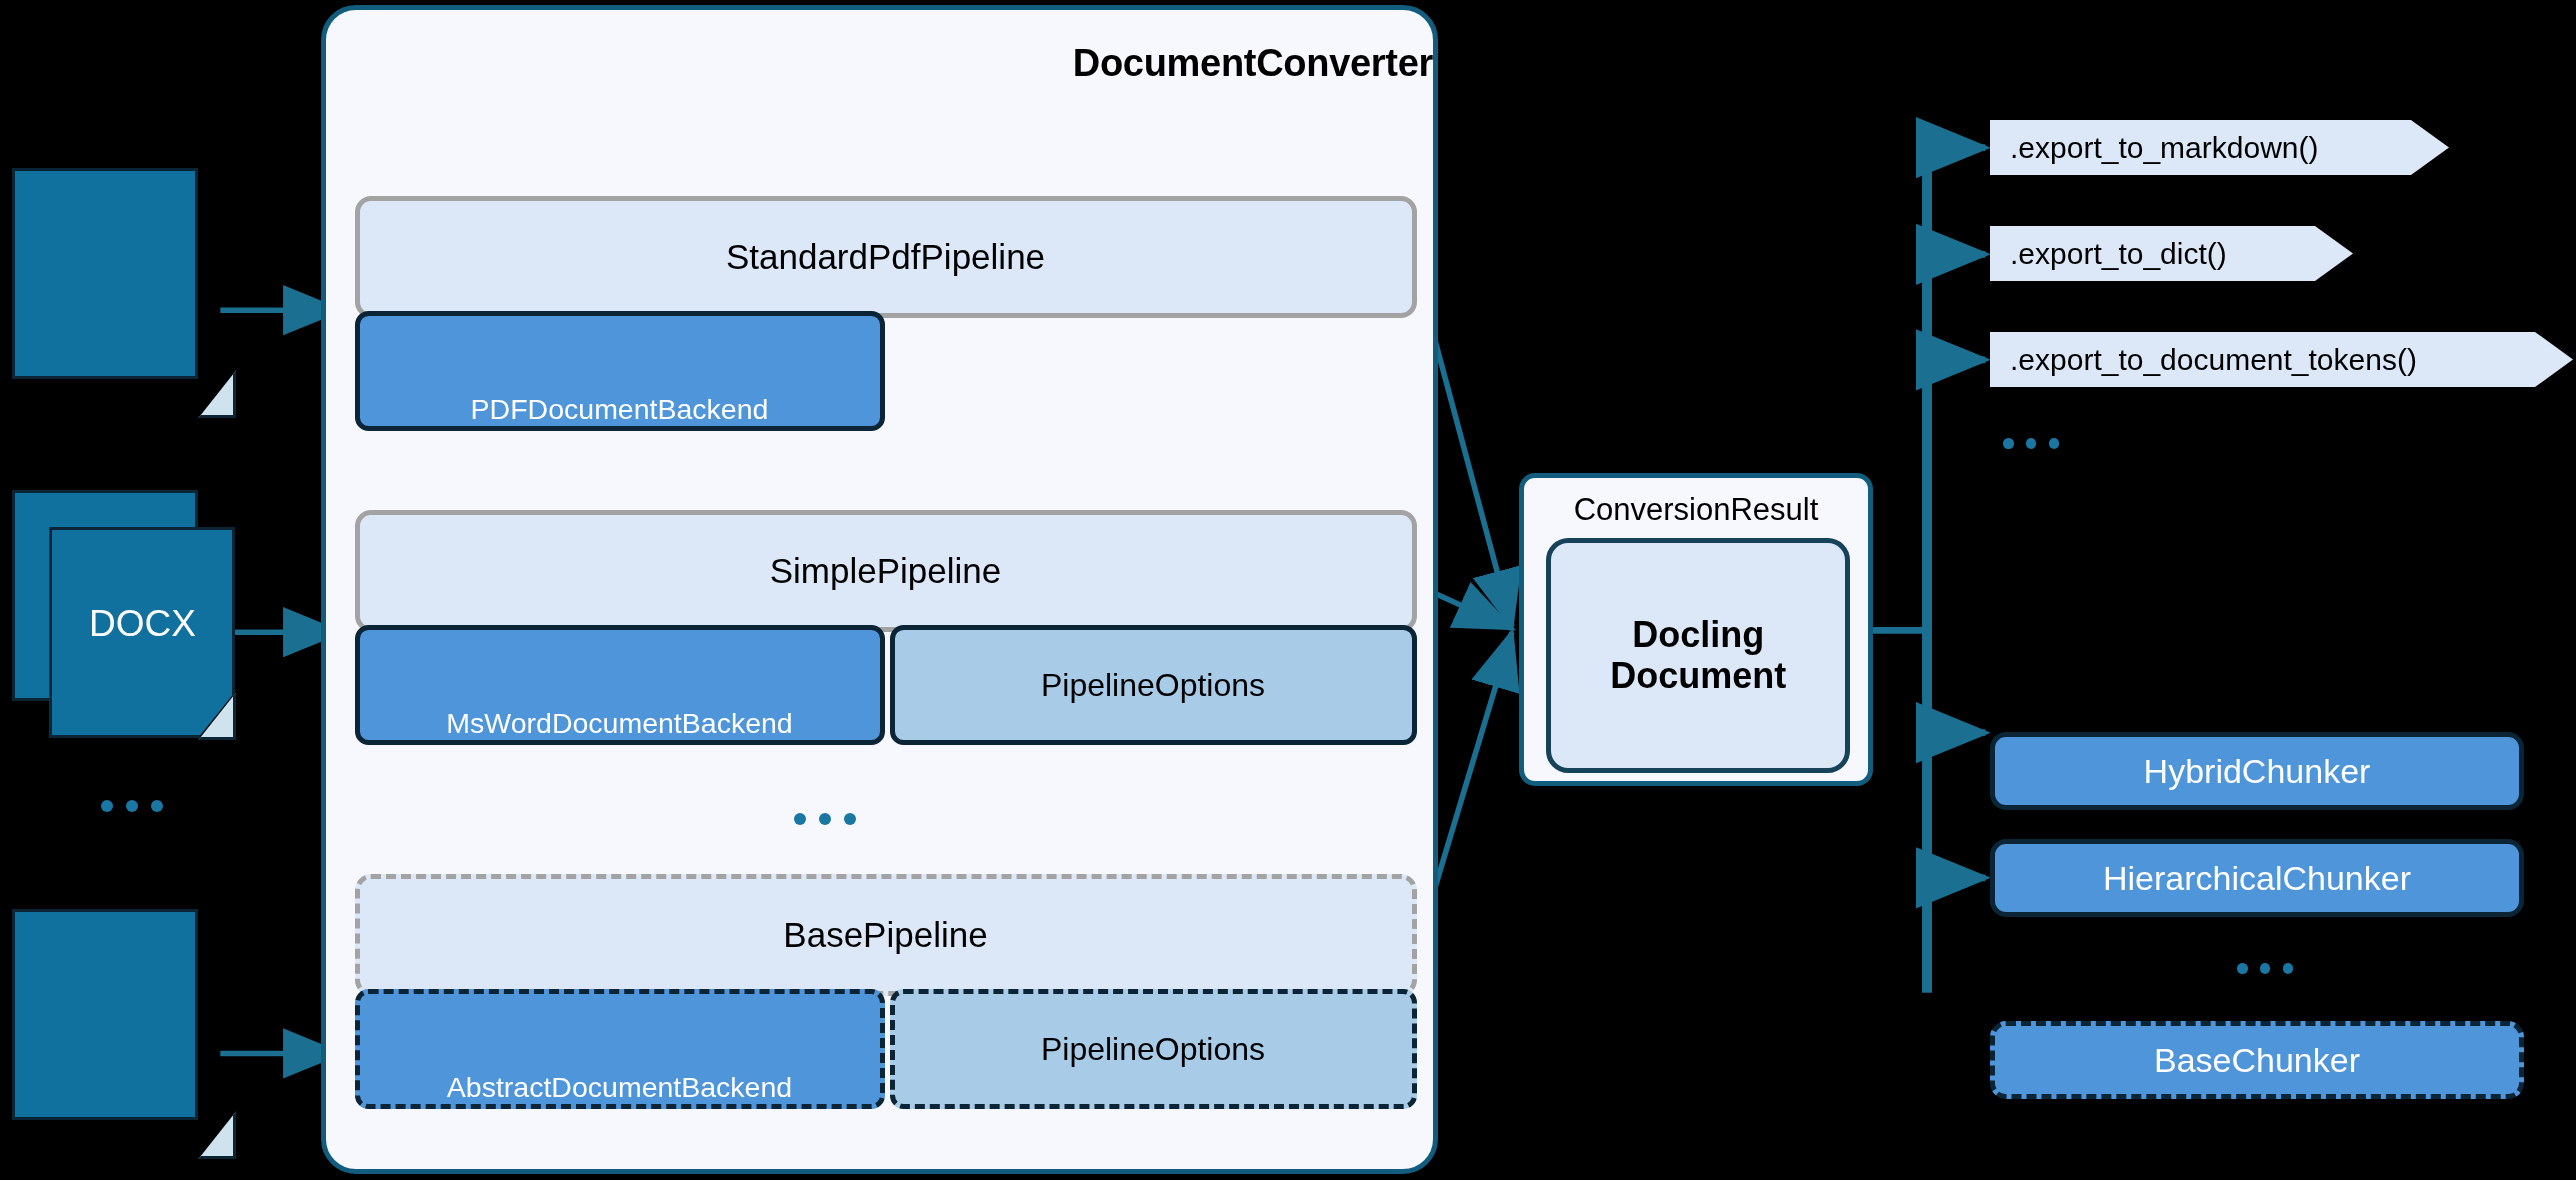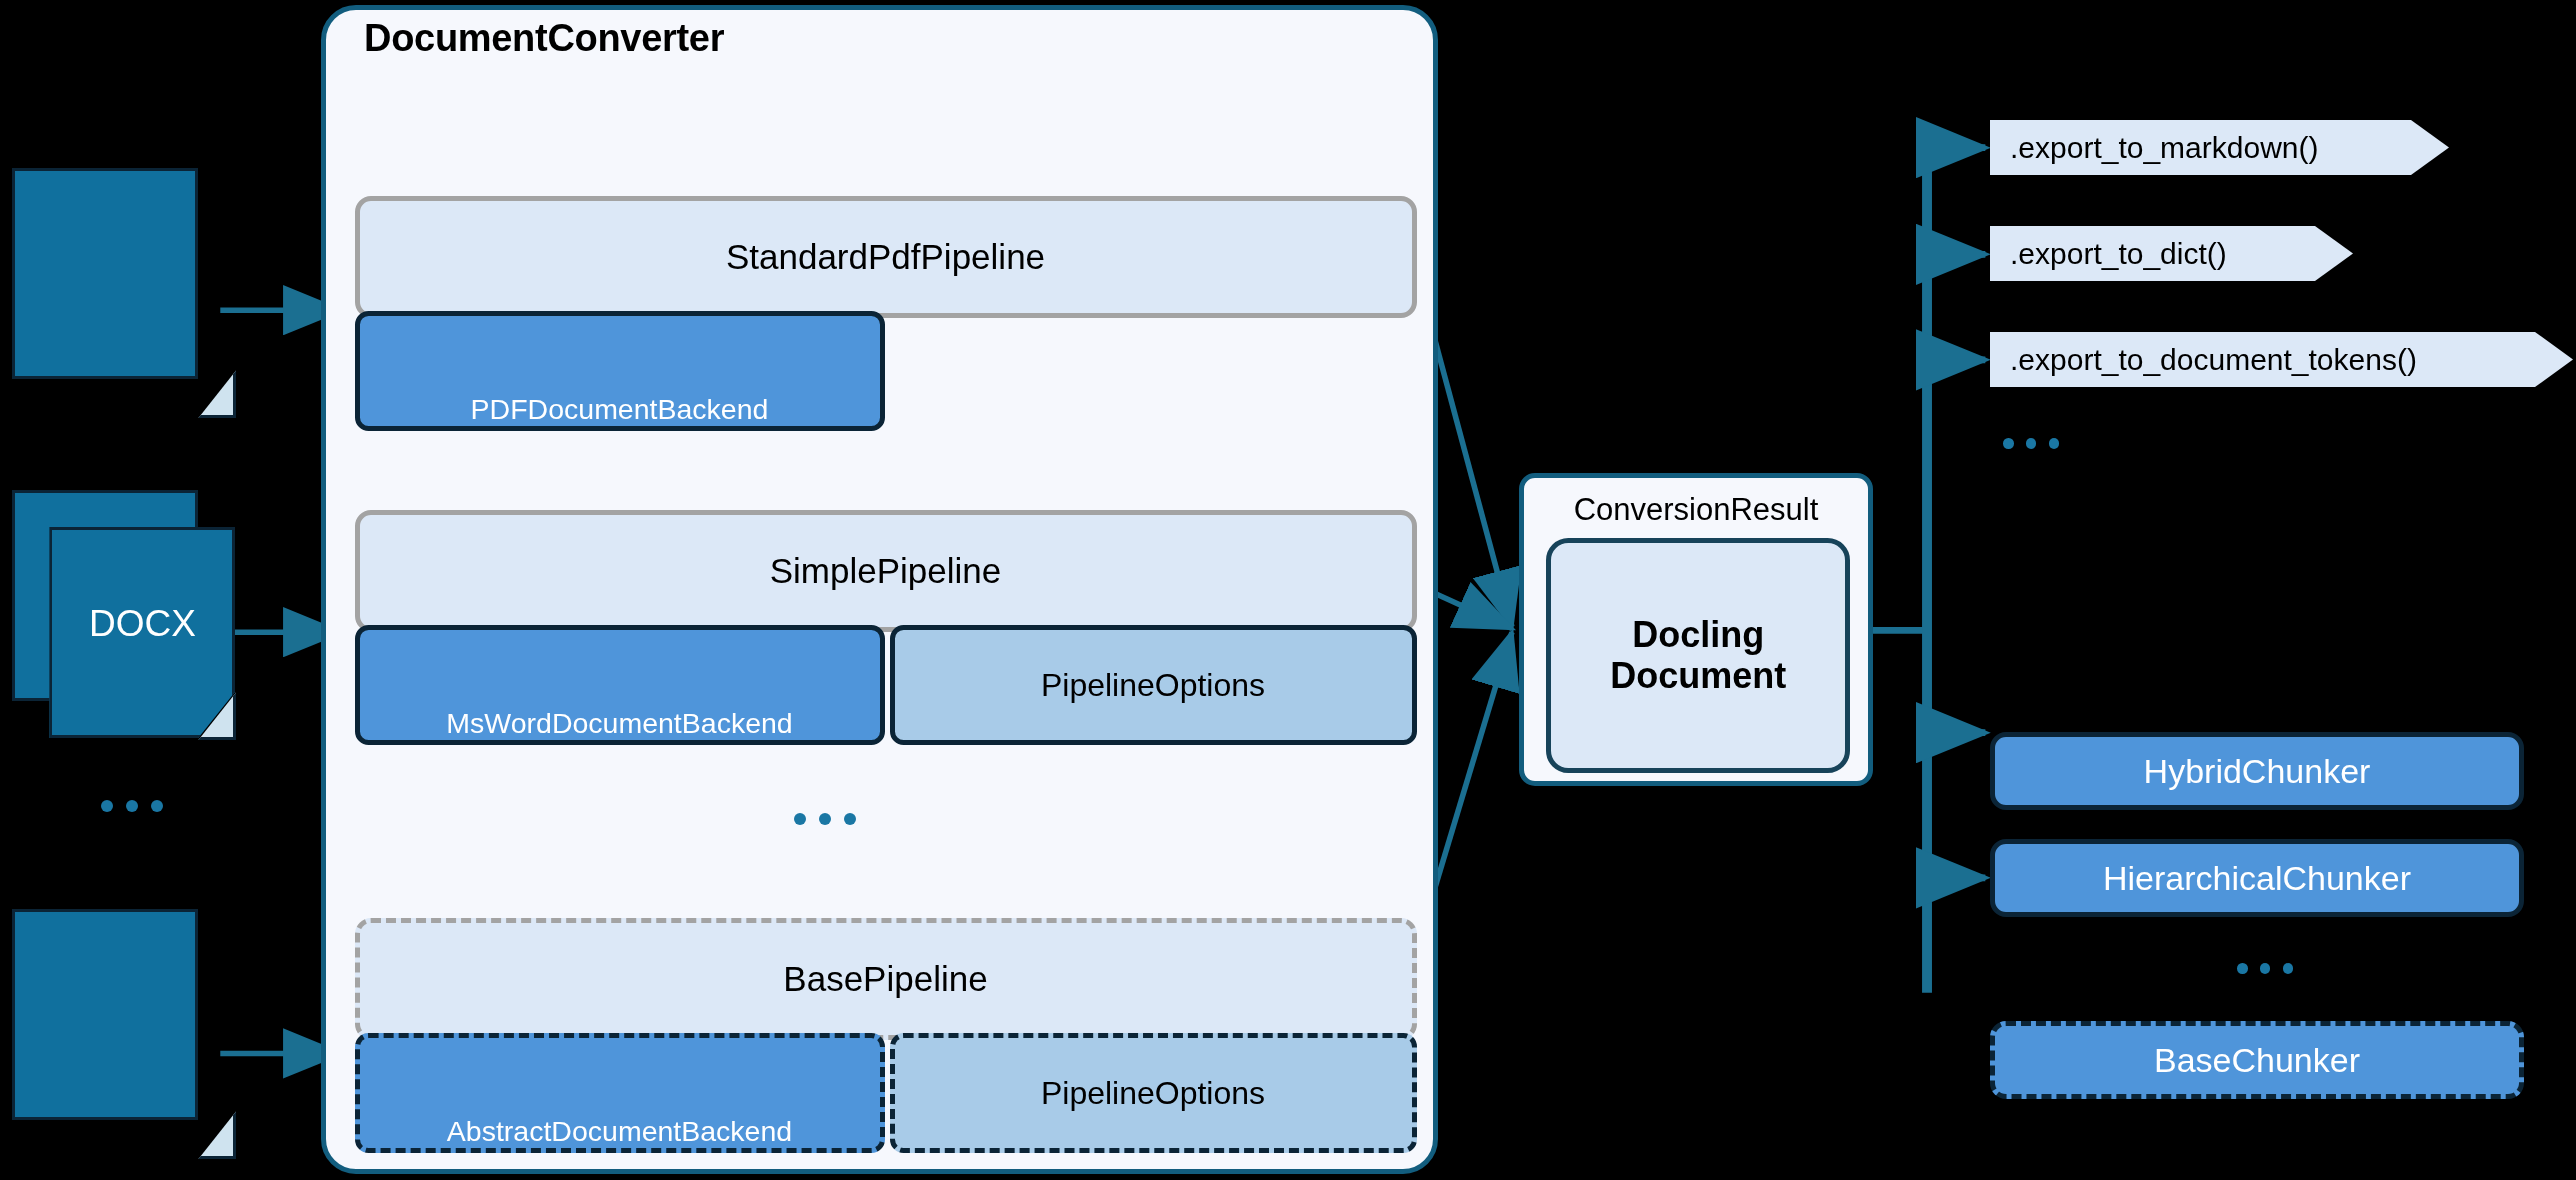--- a/index.html
+++ b/index.html
@@ -37,22 +37,22 @@
     width:100%;padding:0 5px;box-sizing:border-box;font-weight:400;
     position:relative;top:-8.7px;
   }
 
   
   #converter{
     left:321px;top:5px;width:1117px;height:1169px;
     background:#f6f8fd;border:5.6px solid #125d7e;border-radius:35px;
   }
   #converter-title{
-    position:absolute;left:0;top:7px;width:100%;text-align:left;
-    font-size:38px;font-weight:bold;color:#000;letter-spacing:-0.3px;margin-left:38px;
+    position:absolute;left:0;top:32px;width:100%;text-align:right;
+    font-size:38px;font-weight:bold;color:#000;letter-spacing:-0.3px;
   }
 
   
   .pgroup{position:absolute;left:28.5px;width:1062px;}
   .phead{
     position:absolute;left:0;top:0;width:1062px;height:122px;
     background:#dce8f7;border:5px solid #a3a3a3;border-radius:16px;
     display:flex;align-items:center;justify-content:center;box-sizing:border-box;
   }
   .phead-label{font-size:35px;color:#000;}
@@ -62,21 +62,21 @@
     background:#4f95da;border:5px solid #0b2436;border-radius:13.6px;
     display:flex;align-items:flex-end;justify-content:center;box-sizing:border-box;
   }
   .pbackend-label{font-size:28.5px;color:#ffffff;}
   .poptions{
     position:absolute;left:535px;top:0;width:527px;height:120px;
     background:#a8cbe8;border:5px solid #0b2436;border-radius:13.6px;
     display:flex;align-items:center;justify-content:center;box-sizing:border-box;
   }
   .poptions-label{font-size:32px;color:#000;}
-  .dashed .phead,.dashed .pbackend,.dashed .poptions{border-style:dashed;margin-top:44px;}
+  .dashed .phead,.dashed .pbackend,.dashed .poptions{border-style:dashed;}
 
   
   .dots{position:absolute;display:flex;gap:12.4px;align-items:center;}
   .dots span{display:block;width:12.4px;height:12.4px;border-radius:50%;background:#1a77a4;}
   .dots.small span{width:10.5px;height:10.5px;}
 
   
   #conv-result{
     left:1519px;top:473px;width:354px;height:313px;
     background:#f6f8fd;border:5.6px solid #125d7e;border-radius:16px;

